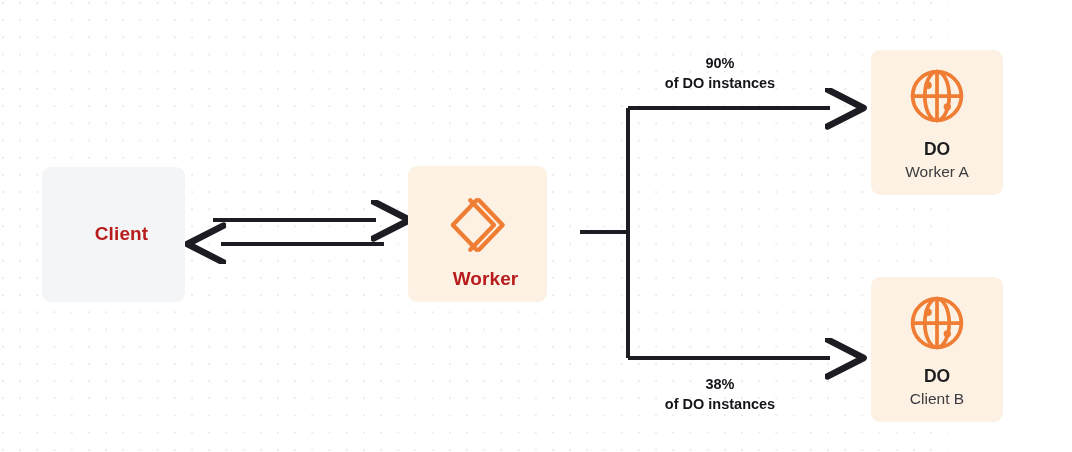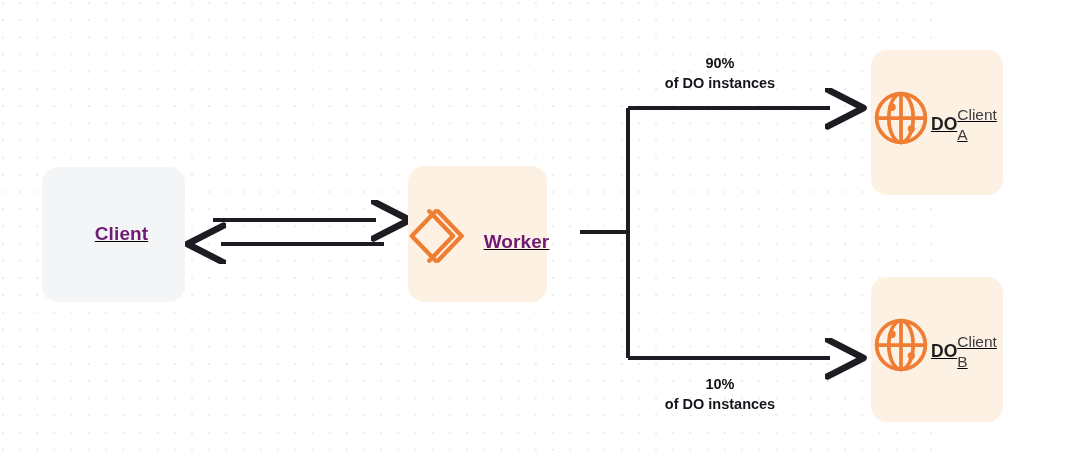--- a/index.html
+++ b/index.html
@@ -19,27 +19,26 @@
     height: 452px;
     background-color: #ffffff;
     background-image: radial-gradient(circle at 1px 1px, #ebebee 1.15px, transparent 1.25px);
     background-size: 17.2px 17.2px;
     background-position: 2px 2px;
   }
 
   
   .node {
     position: absolute;
-    border-radius: 16px;
+    border-radius: 9px;
     display: flex;
-    flex-direction: row;
+    flex-direction: column;
     align-items: center;
     justify-content: center;
     box-sizing: border-box;
-    text-decoration: underline;
   }
   .node-client {
     left: 42px;
     top: 167px;
     width: 143px;
     height: 135px;
     background: #f4f5f7;
   }
   .node-worker {
     left: 408px;
@@ -55,21 +54,21 @@
     height: 145px;
     background: #fdf1e3;
     padding-top: 4px;
   }
   .node-do-a { top: 50px; }
   .node-do-b { top: 277px; }
 
   .node-title {
     font-size: 19px;
     font-weight: bold;
-    color: #701a75;
+    color: #b91c1c;
     letter-spacing: 0.1px;
     line-height: 1.2;
     margin-left: 16px;
   }
   .node-title-sm {
     font-size: 17.5px;
     font-weight: bold;
     color: #1d1d1f;
     line-height: 1.25;
   }
@@ -149,21 +148,21 @@
 
     <path d="M628,358 L830,358" fill="none" stroke="#1c1c22" stroke-width="4" stroke-linecap="butt" marker-end="url(#arrowR)"></path>
   </svg>
 
   <div class="edge-label label-top">
     <div>90%</div>
     <div>of DO instances</div>
   </div>
 
   <div class="edge-label label-bottom">
-    <div>10%</div>
+    <div>38%</div>
     <div>of DO instances</div>
   </div>
 
   <div class="node node-client">
     <div class="node-title">Client</div>
   </div>
 
   <div class="node node-worker">
     <span class="icon-worker">
       <svg viewBox="0 0 64 64" xmlns="http://www.w3.org/2000/svg" width="62" height="62">
@@ -187,21 +186,21 @@
           <circle cx="32" cy="32" r="26"></circle>
           <ellipse cx="32" cy="32" rx="13" ry="26"></ellipse>
           <line x1="6" y1="32" x2="58" y2="32"></line>
           <line x1="32" y1="6" x2="32" y2="58"></line>
         </g>
         <circle cx="22.5" cy="20.5" r="3.9" fill="#ef7d34"></circle>
         <circle cx="43" cy="43.5" r="3.9" fill="#ef7d34"></circle>
       </svg>
     </span>
     <div class="node-title-sm">DO</div>
-    <div class="node-sub">Client A</div>
+    <div class="node-sub">Worker A</div>
   </div>
 
   <div class="node node-do node-do-b">
     <span class="icon-globe">
       <svg viewBox="0 0 64 64" xmlns="http://www.w3.org/2000/svg" width="60" height="60">
         <g fill="none" stroke="#ef7d34" stroke-width="4" stroke-linecap="round" stroke-linejoin="round">
           <circle cx="32" cy="32" r="26"></circle>
           <ellipse cx="32" cy="32" rx="13" ry="26"></ellipse>
           <line x1="6" y1="32" x2="58" y2="32"></line>
           <line x1="32" y1="6" x2="32" y2="58"></line>

